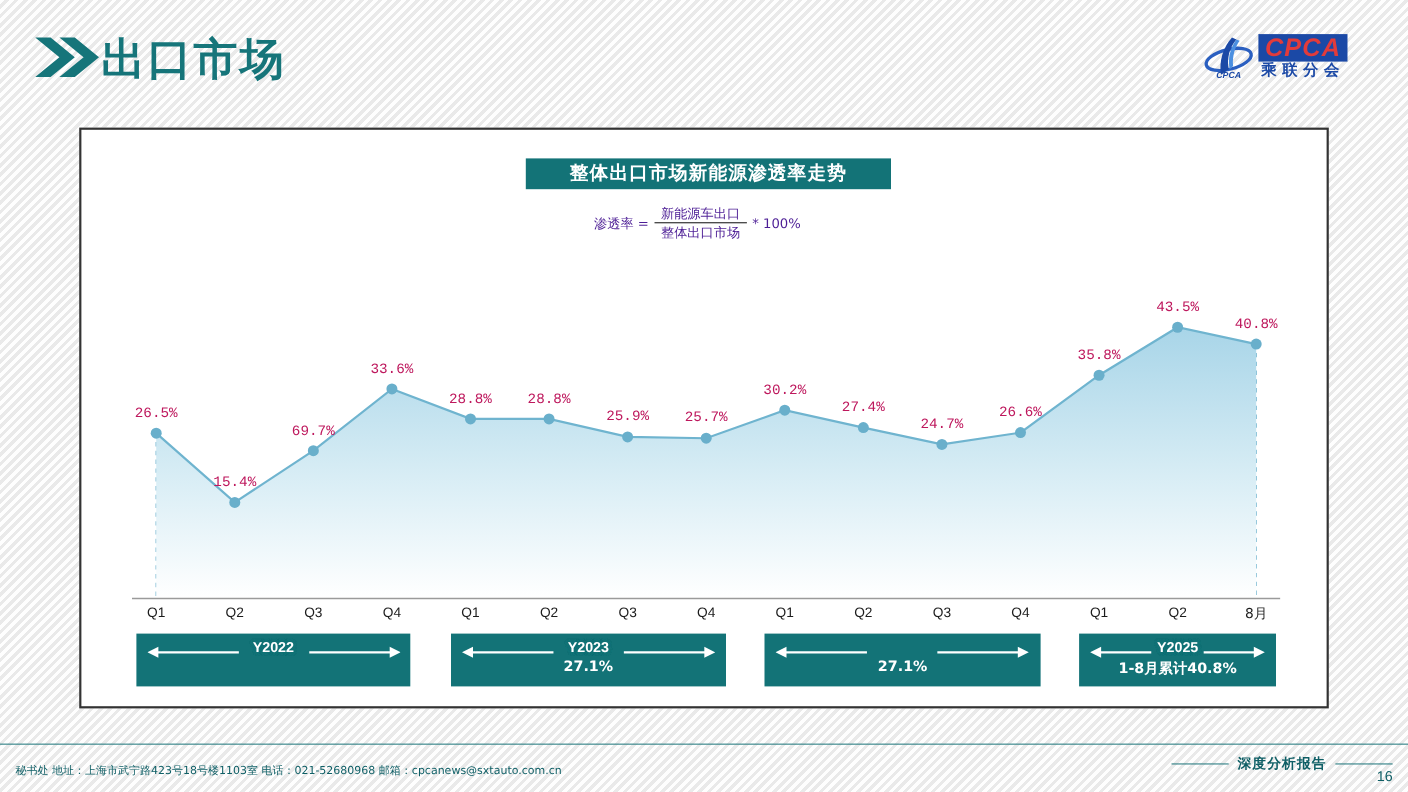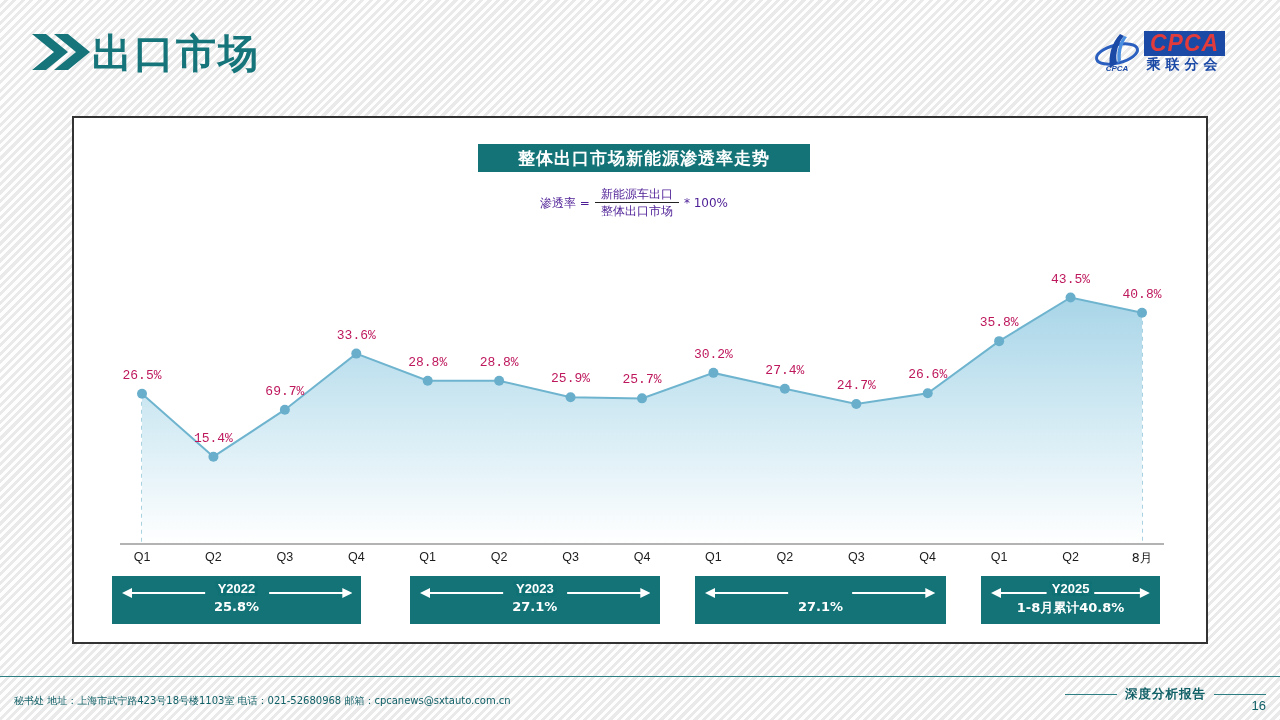--- a/index.html
+++ b/index.html
@@ -348,29 +348,28 @@
           <div class="tick-label" style="left: 664.857px; top: 292px;">Q2</div>
           <div class="tick-label" style="left: 736.286px; top: 292px;">Q3</div>
           <div class="tick-label" style="left: 807.714px; top: 292px;">Q4</div>
           <div class="tick-label" style="left: 879.143px; top: 292px;">Q1</div>
           <div class="tick-label" style="left: 950.571px; top: 292px;">Q2</div>
           <div class="tick-label cn" style="left: 1022px; top: 292px;">8月</div>
         </div>
     </div>
 
     <div id="year-bands">
-        <div class="year-band" style="left: 38px; top: 458px; width: 249px;">
+        <div class="year-band" style="left: 50px; top: 458px; width: 249px;">
           <svg class="arrow-row" width="230.28571428571428" height="12" viewBox="0 0 230.28571428571428 12">
             <polygon points="0,6 10,1 10,11" fill="#ffffff"></polygon>
             <line x1="9" y1="6" x2="83.14285714285714" y2="6" stroke="#ffffff" stroke-width="2"></line>
             <line x1="147.14285714285714" y1="6" x2="221.28571428571428" y2="6" stroke="#ffffff" stroke-width="2"></line>
             <polygon points="230.28571428571428,6 220.28571428571428,1 220.28571428571428,11" fill="#ffffff"></polygon>
           </svg>
           <div class="band-label" style="text-shadow: rgb(19, 115, 119) 0px 0px 3px, rgb(19, 115, 119) 0px 0px 3px, rgb(19, 115, 119) 0px 0px 3px, rgb(19, 115, 119) 0px 0px 3px;">Y2022</div>
-          <div class="band-sub">25.8%</div>
         </div>
         <div class="year-band" style="left: 335.714px; top: 458px; width: 250.286px;">
           <svg class="arrow-row" width="230.28571428571428" height="12" viewBox="0 0 230.28571428571428 12">
             <polygon points="0,6 10,1 10,11" fill="#ffffff"></polygon>
             <line x1="9" y1="6" x2="83.14285714285714" y2="6" stroke="#ffffff" stroke-width="2"></line>
             <line x1="147.14285714285714" y1="6" x2="221.28571428571428" y2="6" stroke="#ffffff" stroke-width="2"></line>
             <polygon points="230.28571428571428,6 220.28571428571428,1 220.28571428571428,11" fill="#ffffff"></polygon>
           </svg>
           <div class="band-label" style="text-shadow: rgb(19, 115, 119) 0px 0px 3px, rgb(19, 115, 119) 0px 0px 3px, rgb(19, 115, 119) 0px 0px 3px, rgb(19, 115, 119) 0px 0px 3px;">Y2023</div>
           <div class="band-sub">27.1%</div>

